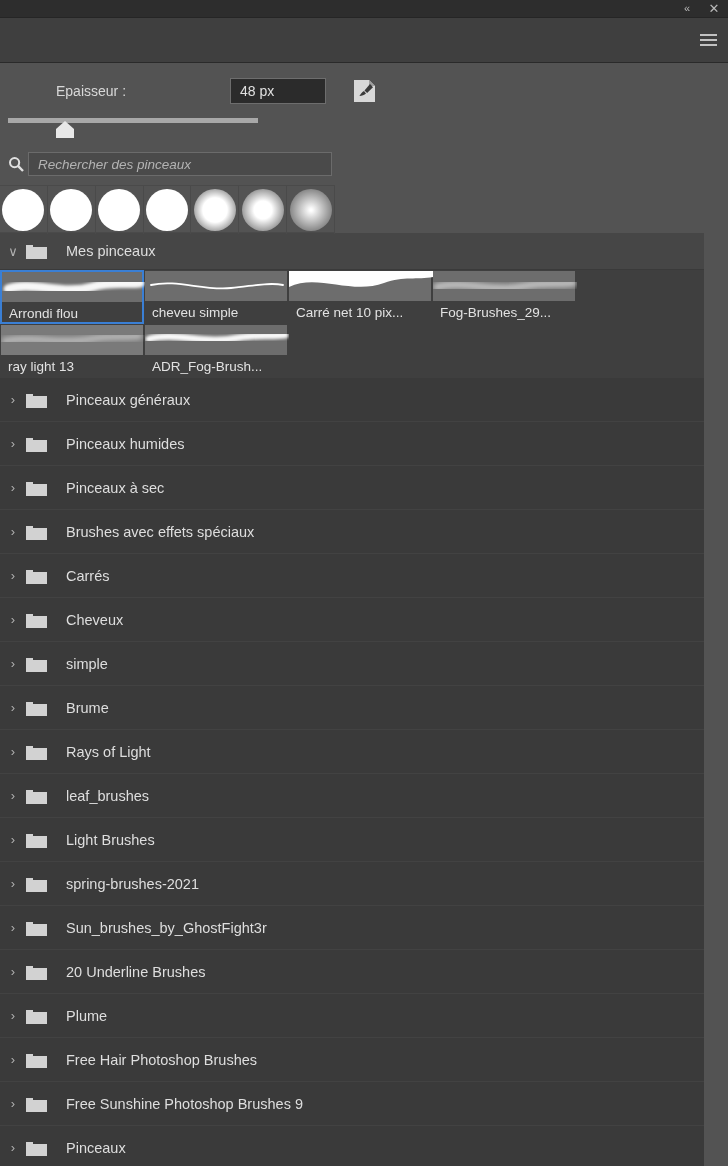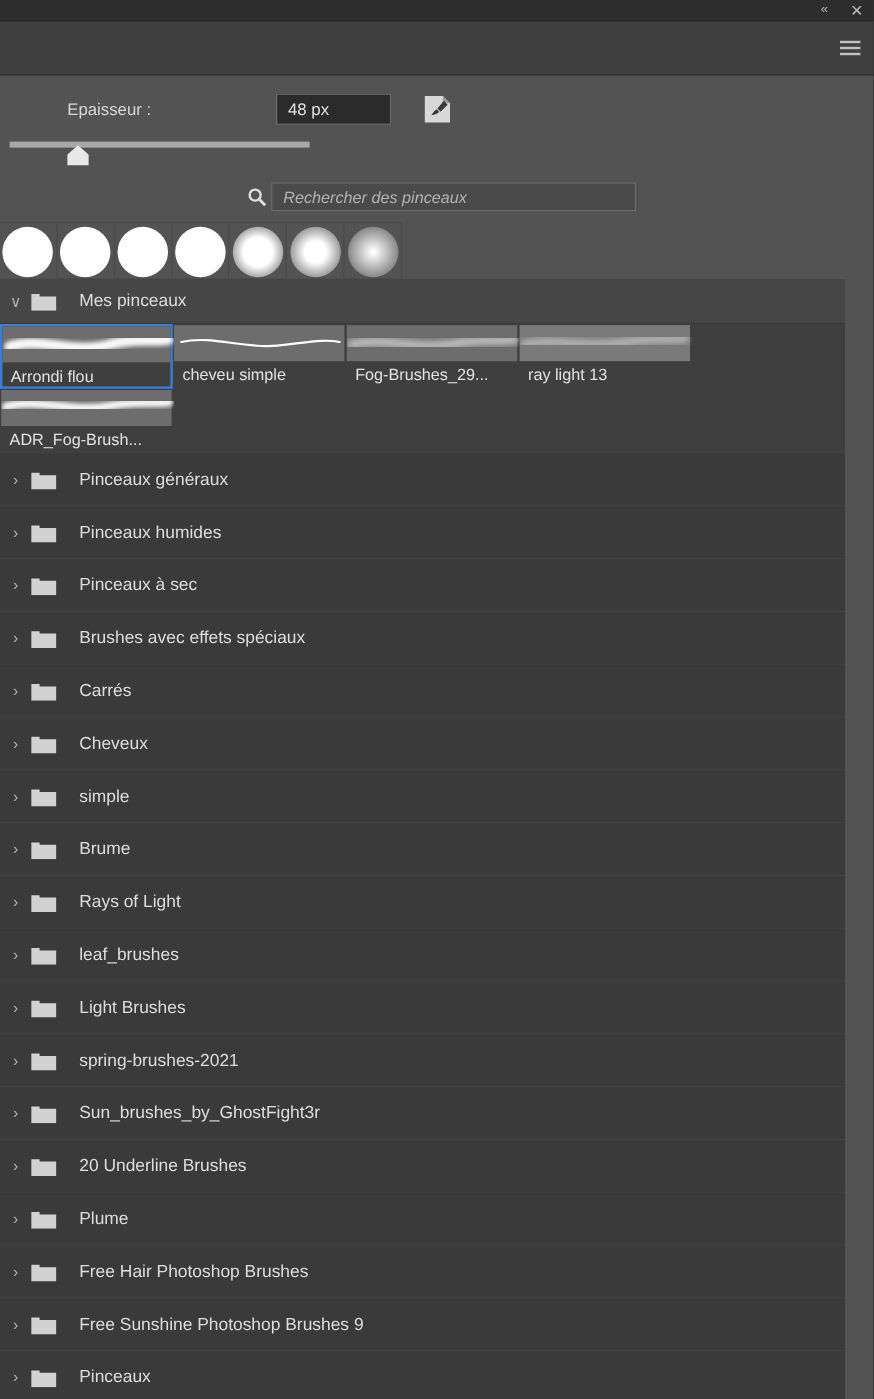--- a/index.html
+++ b/index.html
@@ -77,21 +77,21 @@
     width: 250px; height: 5px; background: #a8a8a8;
   }
   .slider-handle {
     position: absolute; left: 56px; top: 10px;
     width: 18px; height: 17px;
   }
 
   
   .search-row {
     display: flex; align-items: center;
-    height: 30px; margin: 4px 0 0 0; padding-left: 4px; justify-content: center;
+    height: 30px; margin: 4px 0 0 0; padding-left: 4px;
   }
   .search-icon { width: 24px; display: flex; justify-content: center; }
   .search-input {
     width: 304px; height: 24px;
     background: #4a4a4a; border: 1px solid #6b6b6b;
     color: #b3b3b3; font-size: 13.5px; font-style: italic;
     display: flex; align-items: center; padding-left: 9px;
   }
 
   
@@ -268,20 +268,34 @@
         <div class="tile">
           <div class="preview" style="background:#6d6d6d"><svg width="144" height="30" viewBox="0 0 144 30">
               <defs>
                 <filter id="b1">
                   <feGaussianBlur stdDeviation="1.6"></feGaussianBlur>
                 </filter>
                 <filter id="b2">
                   <feGaussianBlur stdDeviation="2.6"></feGaussianBlur>
                 </filter>
               </defs>
+              <path d="M0 16 C28 2, 62 24, 95 12 C115 5, 128 9, 144 6 L144 0 L0 0 Z" fill="#ffffff"></path>
+            </svg></div>
+          <div class="name">Carré net 10 pix...</div>
+        </div>
+        <div class="tile">
+          <div class="preview" style="background:#6d6d6d"><svg width="144" height="30" viewBox="0 0 144 30">
+              <defs>
+                <filter id="b1">
+                  <feGaussianBlur stdDeviation="1.6"></feGaussianBlur>
+                </filter>
+                <filter id="b2">
+                  <feGaussianBlur stdDeviation="2.6"></feGaussianBlur>
+                </filter>
+              </defs>
               <path d="M4 16 C32 9, 60 22, 92 15 C112 11, 126 14, 140 12" stroke="#ffffff" stroke-width="8" fill="none" stroke-linecap="round" opacity="0.55" filter="url(#b2)"></path>
             </svg></div>
           <div class="name">Fog-Brushes_29...</div>
         </div>
         <div class="tile">
           <div class="preview" style="background:#7a7a7a"><svg width="144" height="30" viewBox="0 0 144 30">
               <defs>
                 <filter id="b1">
                   <feGaussianBlur stdDeviation="1.6"></feGaussianBlur>
                 </filter>

